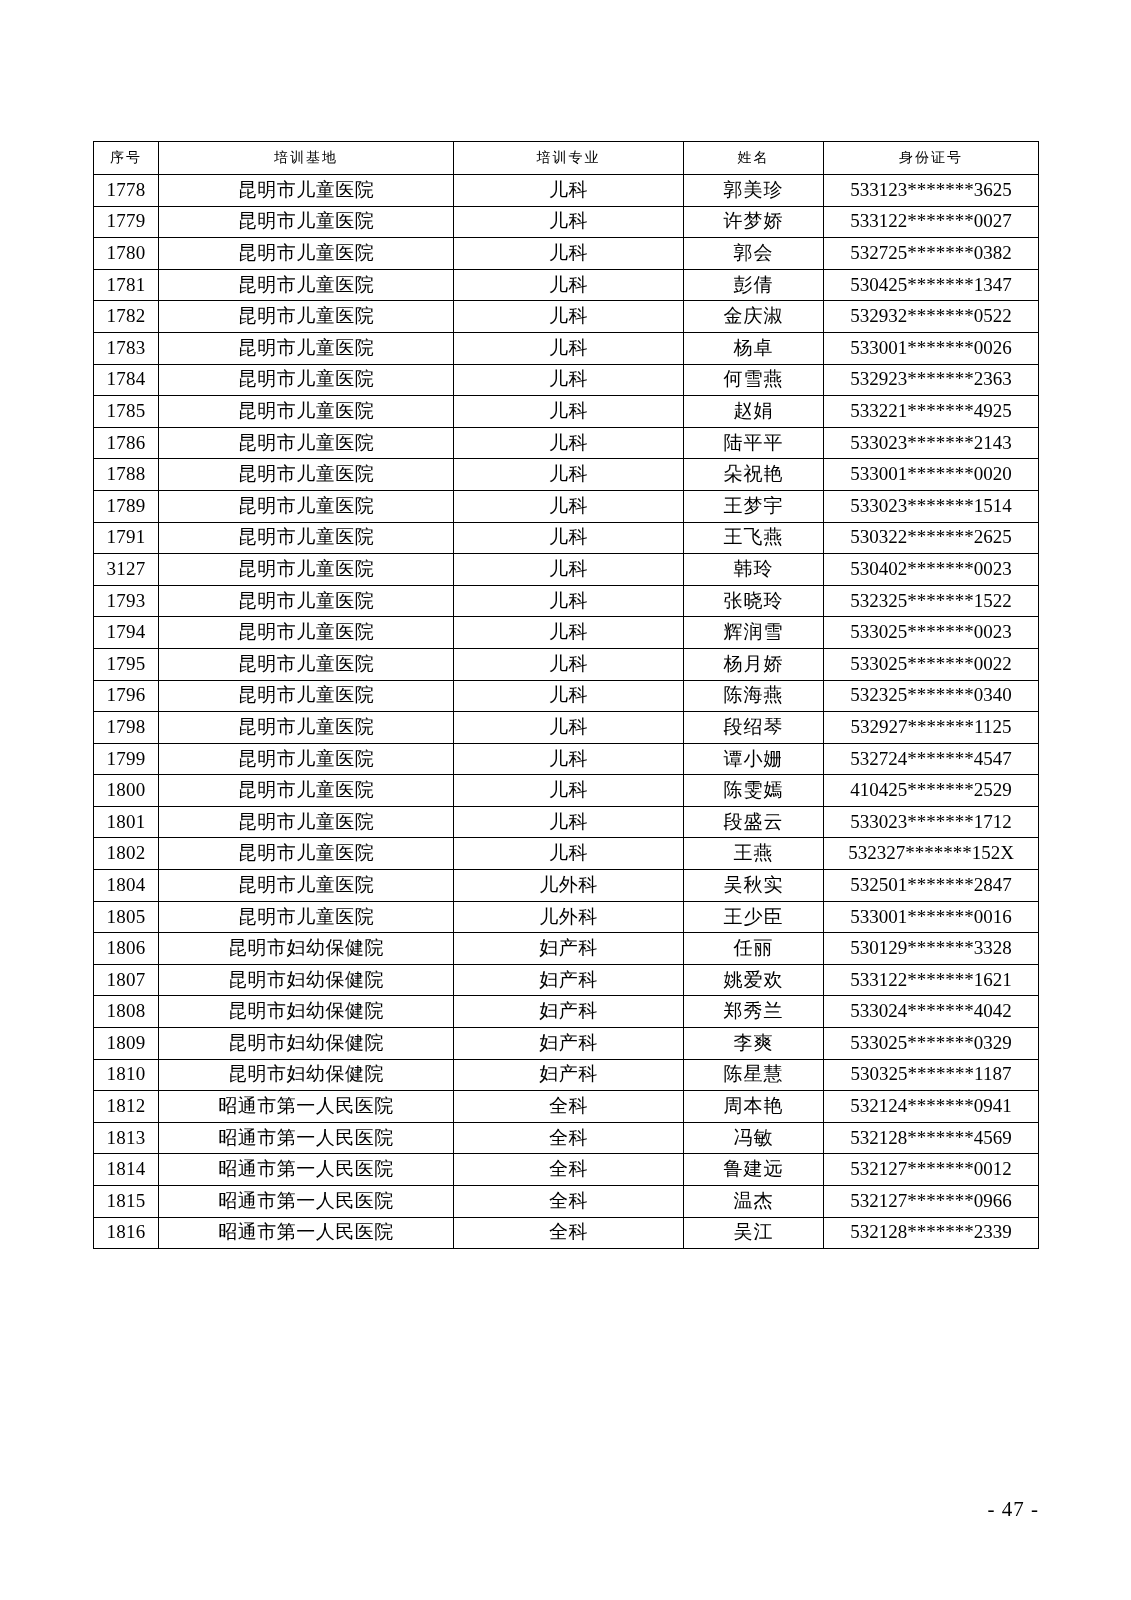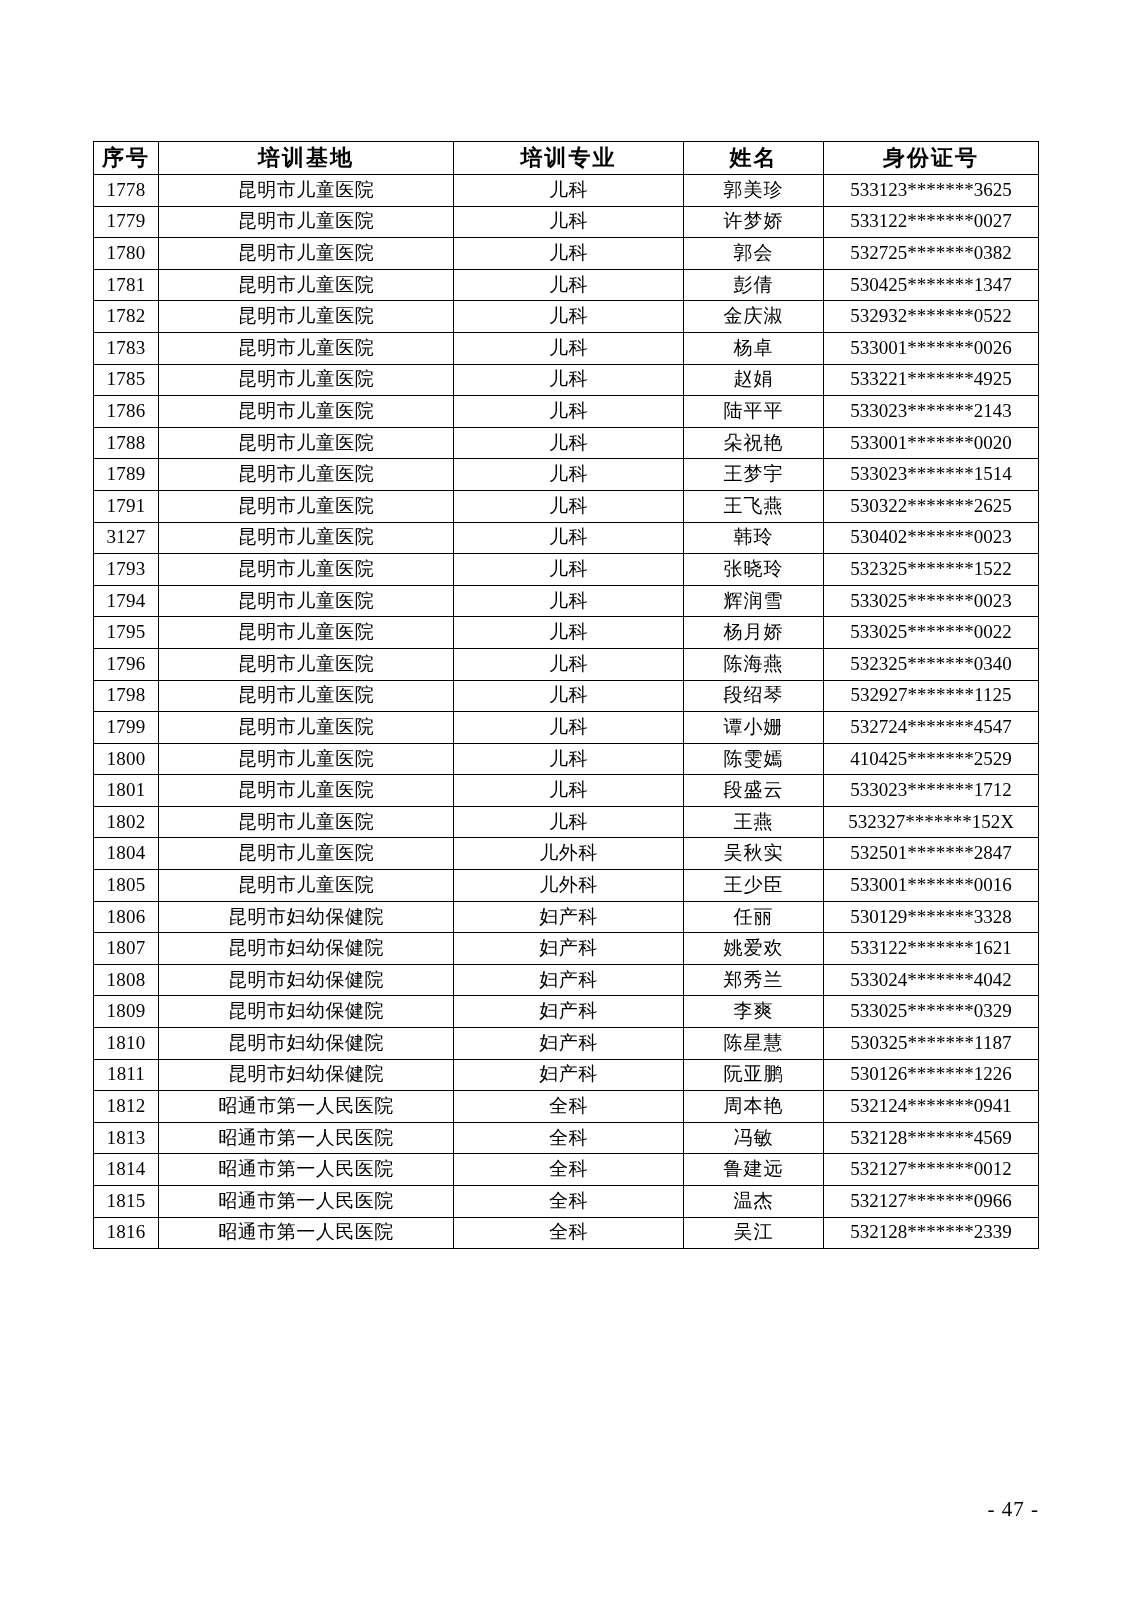--- a/index.html
+++ b/index.html
@@ -38,23 +38,23 @@
     border: 1px solid #000000;
     text-align: center;
     vertical-align: middle;
     font-size: 19px;
     line-height: 1.1;
     height: 30.6px;
     padding: 0 2px;
     font-family: "Liberation Serif", "DejaVu Serif", serif;
   }
   table.roster th {
-    font-weight: bold;
+    font-weight: normal;
     height: 32px;
-    font-size: 22px;
+    font-size: 14px;
   }
   col.c-idx { width: 65px; }
   col.c-base { width: 295px; }
   col.c-major { width: 230px; }
   col.c-name { width: 140px; }
   col.c-id { width: 215px; }
 
   td.idx { font-size: 19px; letter-spacing: 0.2px; }
   td.id-num {
     font-size: 18.5px;
@@ -136,20 +136,27 @@
             <td class="id-num">532932*******0522</td>
           </tr>
           <tr>
             <td class="idx">1783</td>
             <td class="base">昆明市儿童医院</td>
             <td class="major">儿科</td>
             <td class="name">杨卓</td>
             <td class="id-num">533001*******0026</td>
           </tr>
           <tr>
+            <td class="idx">1784</td>
+            <td class="base">昆明市儿童医院</td>
+            <td class="major">儿科</td>
+            <td class="name">何雪燕</td>
+            <td class="id-num">532923*******2363</td>
+          </tr>
+          <tr>
             <td class="idx">1785</td>
             <td class="base">昆明市儿童医院</td>
             <td class="major">儿科</td>
             <td class="name">赵娟</td>
             <td class="id-num">533221*******4925</td>
           </tr>
           <tr>
             <td class="idx">1786</td>
             <td class="base">昆明市儿童医院</td>
             <td class="major">儿科</td>
@@ -290,27 +297,20 @@
             <td class="id-num">533025*******0329</td>
           </tr>
           <tr>
             <td class="idx">1810</td>
             <td class="base">昆明市妇幼保健院</td>
             <td class="major">妇产科</td>
             <td class="name">陈星慧</td>
             <td class="id-num">530325*******1187</td>
           </tr>
           <tr>
-            <td class="idx">1811</td>
-            <td class="base">昆明市妇幼保健院</td>
-            <td class="major">妇产科</td>
-            <td class="name">阮亚鹏</td>
-            <td class="id-num">530126*******1226</td>
-          </tr>
-          <tr>
             <td class="idx">1812</td>
             <td class="base">昭通市第一人民医院</td>
             <td class="major">全科</td>
             <td class="name">周本艳</td>
             <td class="id-num">532124*******0941</td>
           </tr>
           <tr>
             <td class="idx">1813</td>
             <td class="base">昭通市第一人民医院</td>
             <td class="major">全科</td>

